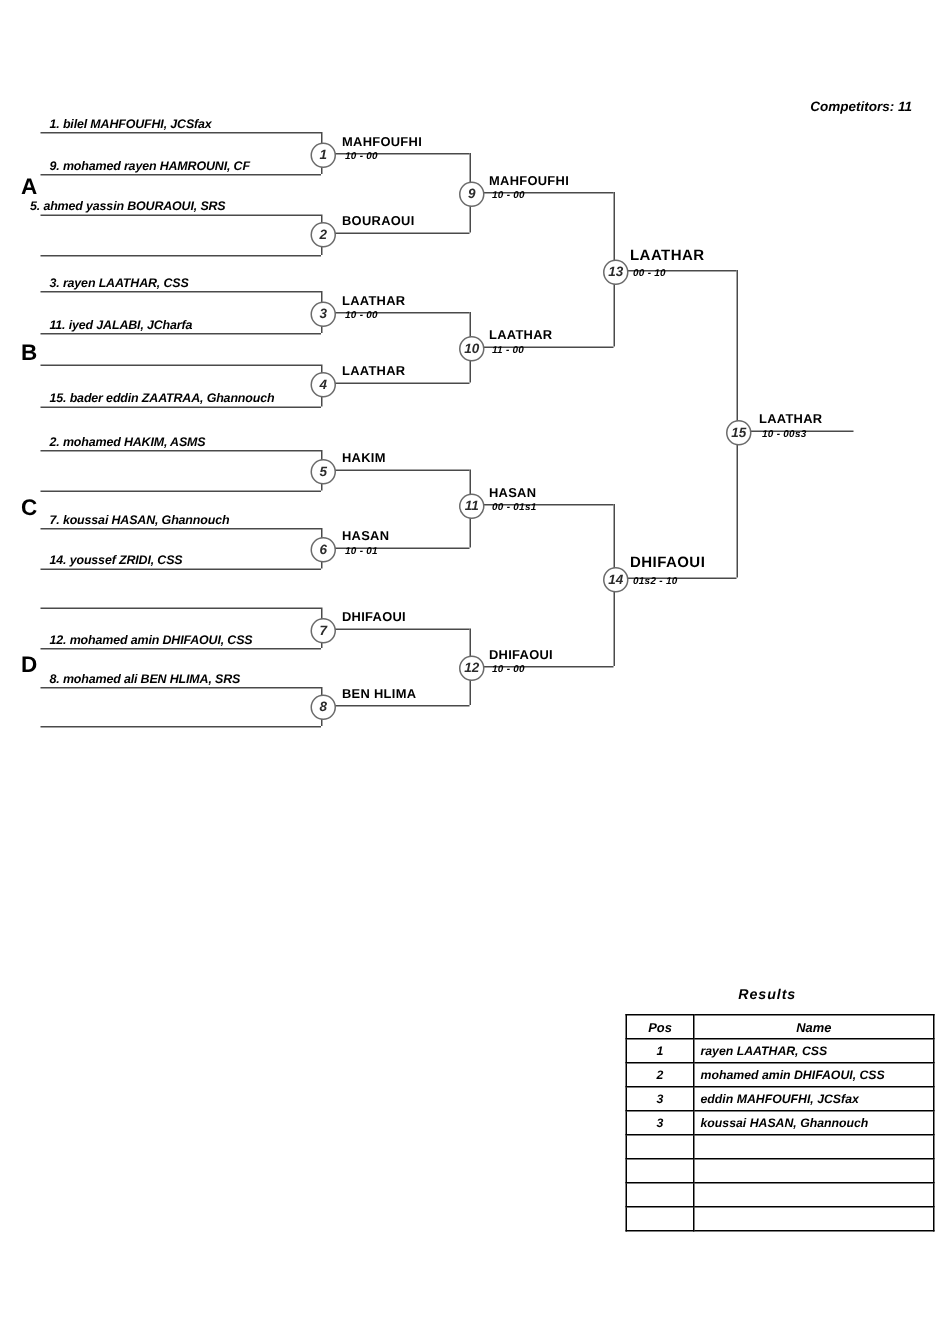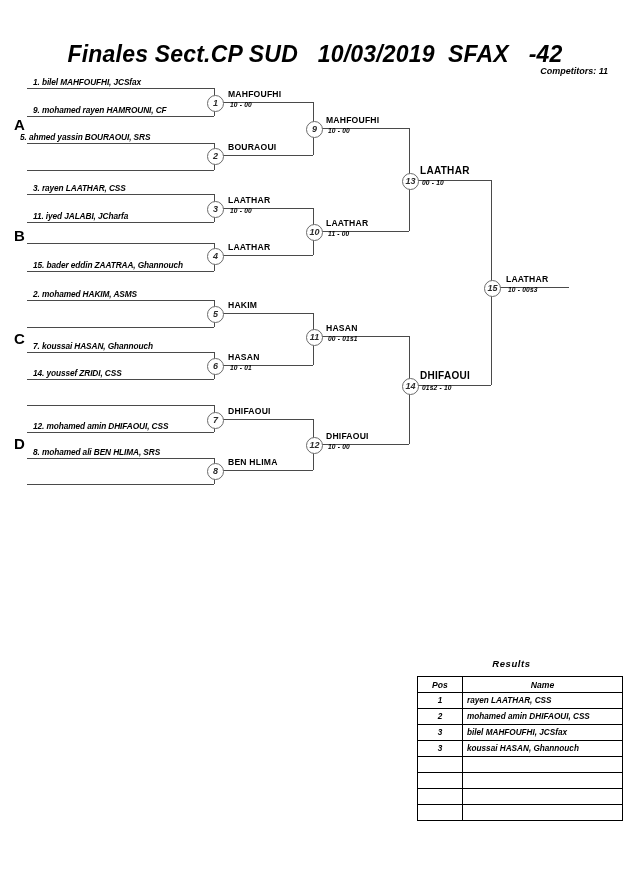--- a/index.html
+++ b/index.html
@@ -45,21 +45,20 @@
   table.results th{font-size:8.6px;}
   .c-pos{width:36px;text-align:center;}
   .c-name{text-align:left;}
   th.c-name{text-align:center;}
 </style>
 </head>
 <body>
 
 <div class="page">
 
-  <div class="title">Finales Sect.CP SUD   10/03/2019  SFAX   -42</div>
   <div class="competitors">Competitors: 11</div>
 
   <div class="sect" style="left:14px;top:116px">A</div>
   <div class="sect" style="left:14px;top:227px">B</div>
   <div class="sect" style="left:14px;top:330px">C</div>
   <div class="sect" style="left:14px;top:435px">D</div>
 
   <div class="h" style="left:27px;top:88px;width:187px"></div>
   <div class="h" style="left:27px;top:116px;width:187px"></div>
   <div class="h" style="left:27px;top:143px;width:187px"></div>
@@ -213,21 +212,21 @@
       <tr>
         <td class="c-pos">1</td>
         <td class="c-name">rayen LAATHAR, CSS</td>
       </tr>
       <tr>
         <td class="c-pos">2</td>
         <td class="c-name">mohamed amin DHIFAOUI, CSS</td>
       </tr>
       <tr>
         <td class="c-pos">3</td>
-        <td class="c-name">bilel MAHFOUFHI, JCSfax</td>
+        <td class="c-name">eddin MAHFOUFHI, JCSfax</td>
       </tr>
       <tr>
         <td class="c-pos">3</td>
         <td class="c-name">koussai HASAN, Ghannouch</td>
       </tr>
       <tr>
         <td class="c-pos"></td>
         <td class="c-name"></td>
       </tr>
       <tr>

